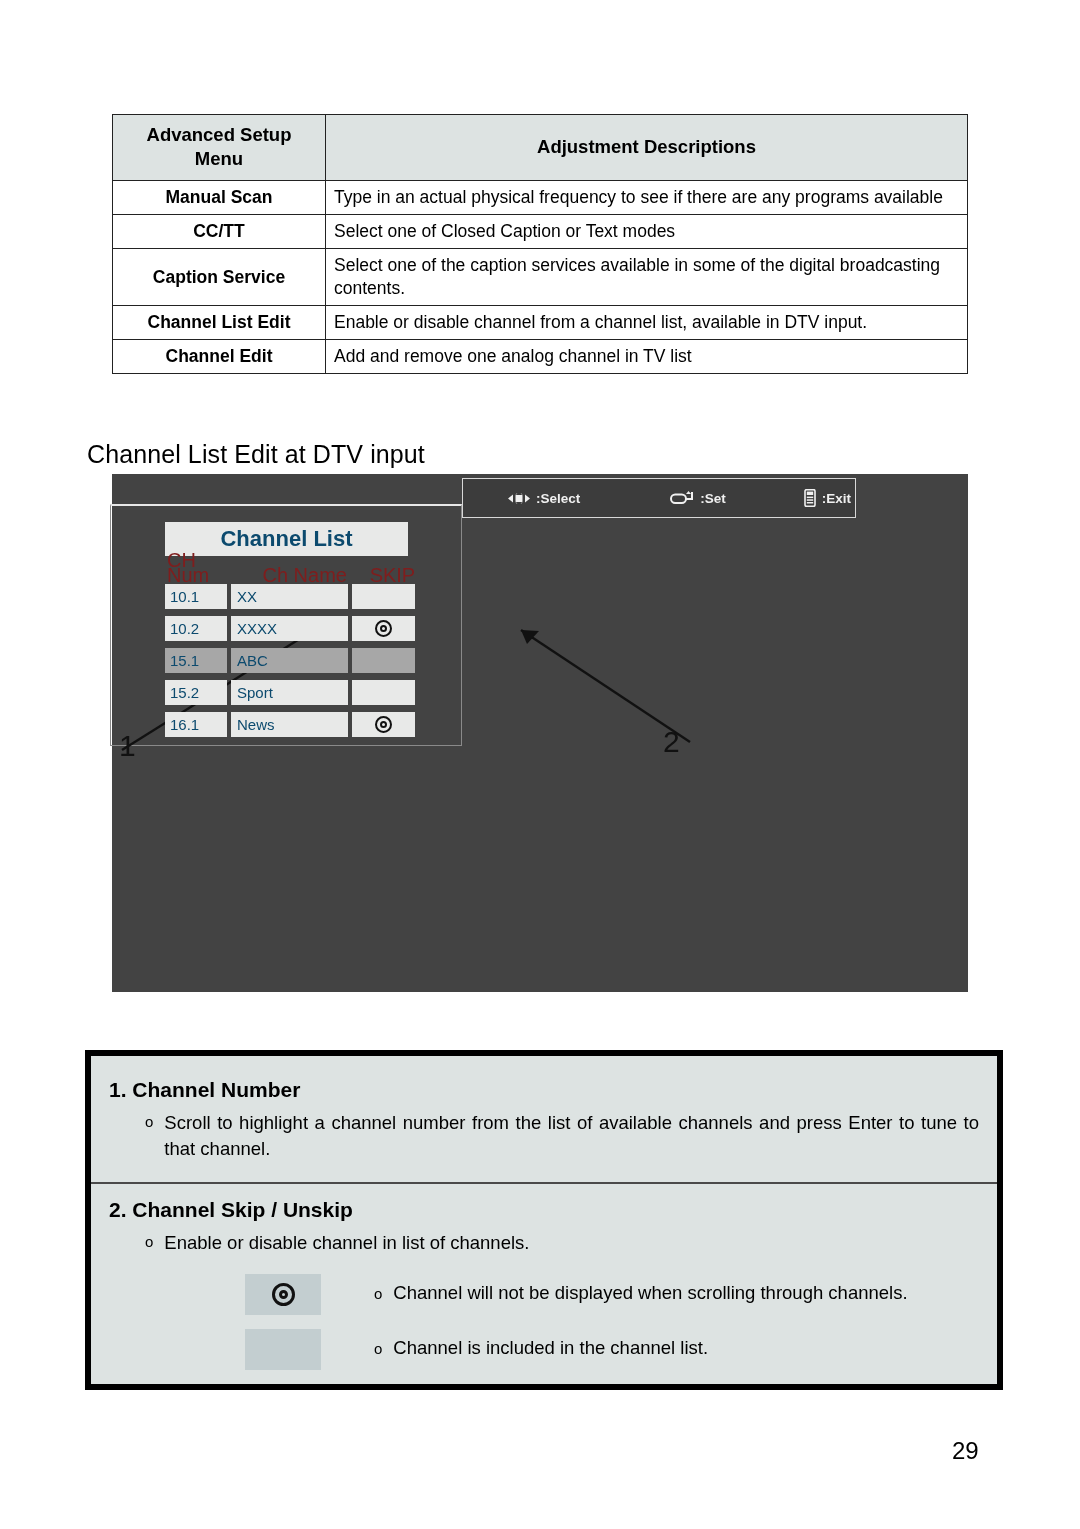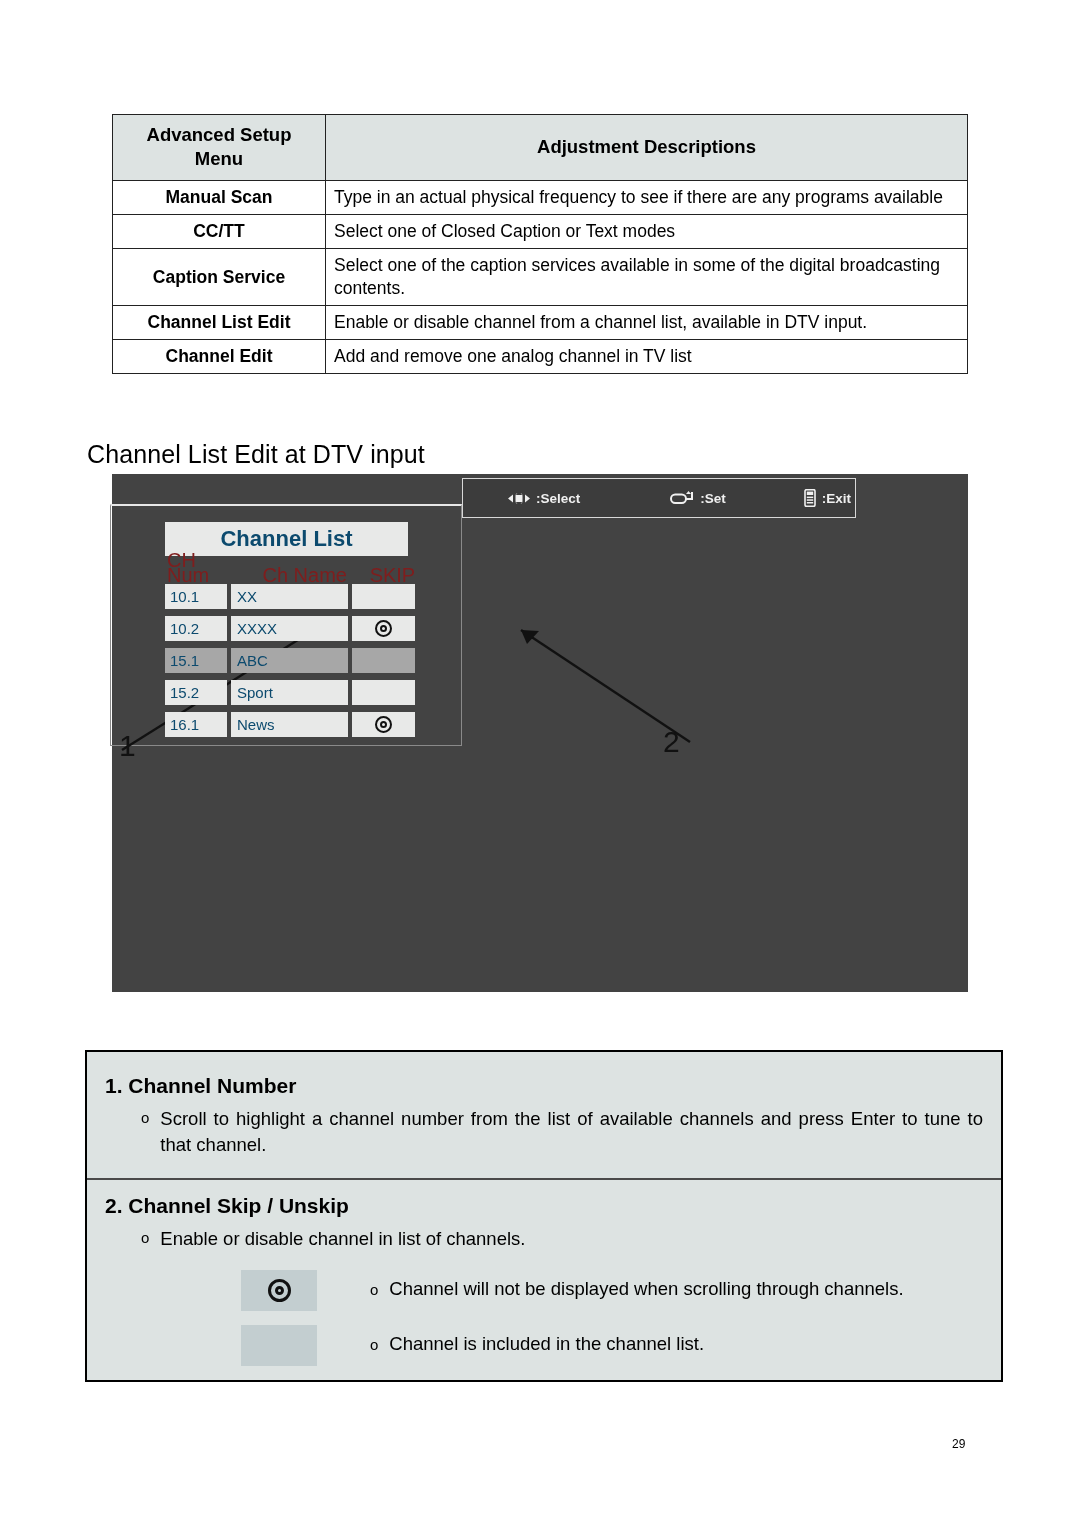--- a/index.html
+++ b/index.html
@@ -211,21 +211,21 @@
   .hint.h-set    { margin-left: 90px; }
   .hint.h-exit   { margin-left: 78px; }
   .hint svg { display: block; }
 
   
   .notes-panel {
     position: absolute;
     left: 85px;
     top: 1050px;
     width: 918px;
-    border: 2px solid #000000;
+    border: 6px solid #000000;
     background: #dde3e2;
     box-sizing: border-box;
   }
   .notes-block {
     padding: 22px 18px 20px 18px;
   }
   .notes-block.second {
     border-top: 2px solid #4a4a4a;
     padding-top: 14px;
     padding-bottom: 8px;
@@ -279,21 +279,21 @@
     gap: 11px;
     margin-left: 53px;
     font-size: 18.5px;
   }
 
   
   .page-number {
     position: absolute;
     left: 952px;
     top: 1437px;
-    font-size: 12px;
+    font-size: 24px;
   }
 </style>
 </head>
 <body>
 
 <table class="setup-table">
   <colgroup>
       <col class="col-menu">
       <col>
     </colgroup>

